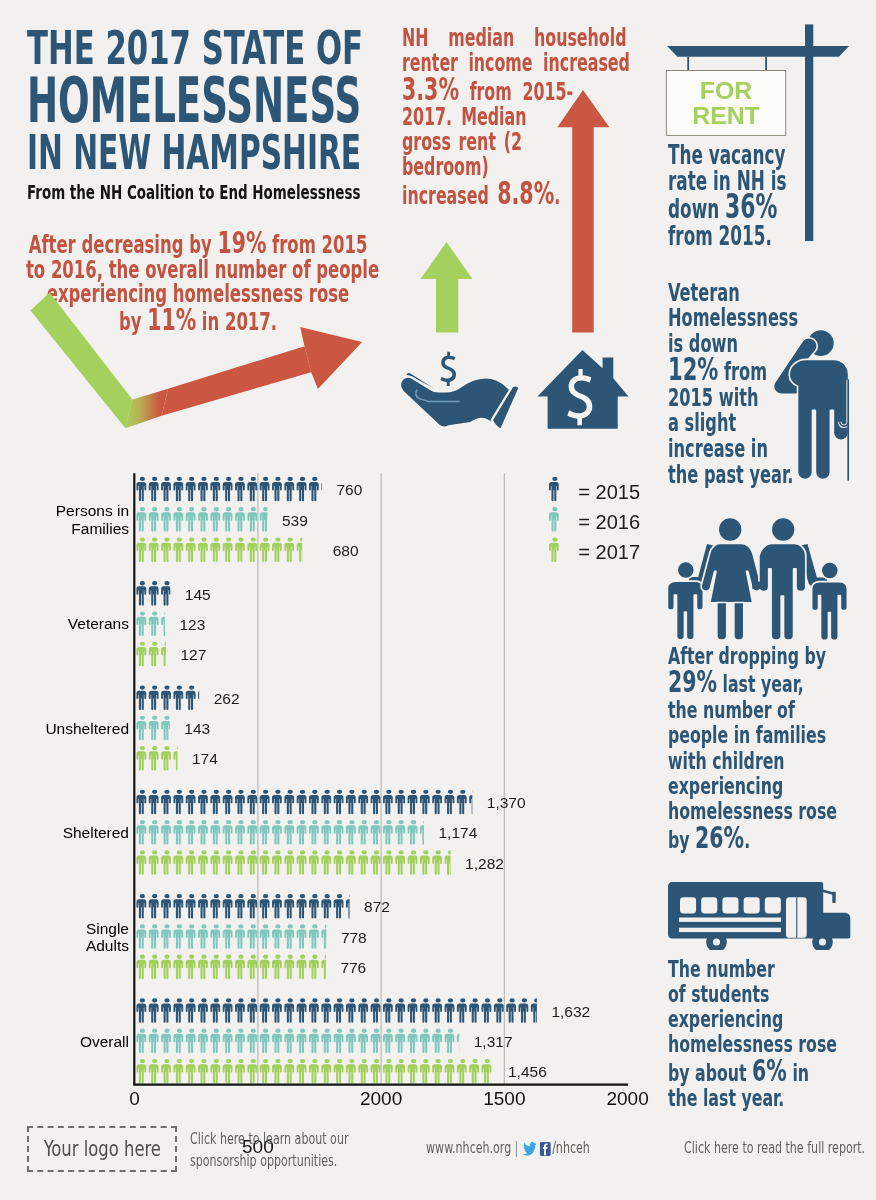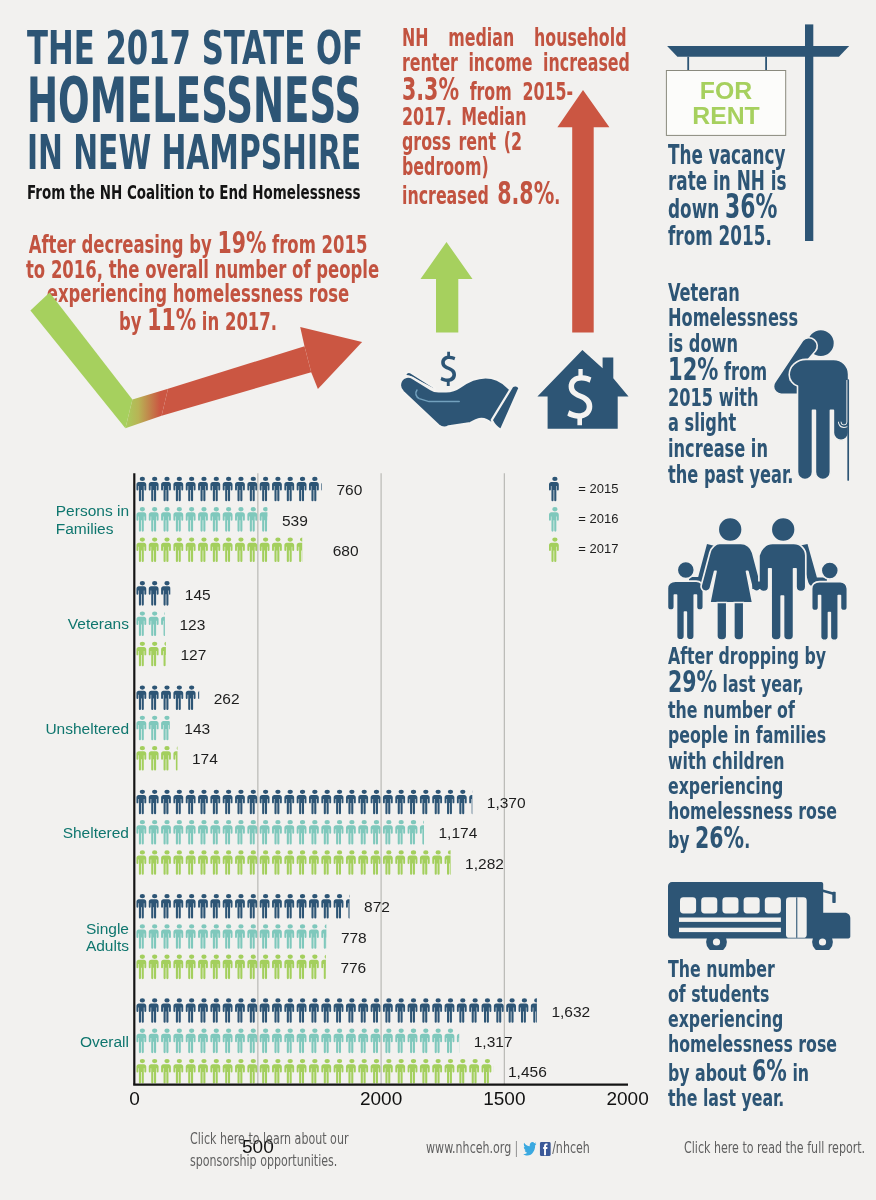--- a/index.html
+++ b/index.html
@@ -40,28 +40,28 @@
   .navy-stat{color:#2d5575;white-space:nowrap;transform-origin:left top;}
   #vacancy-text {left:668px;top:142px;font-size:26px;  line-height:26.2px;transform:scaleX(0.72);}
   #veteran-text {left:668px;top:279.5px;font-size:25px;  line-height:25.8px;transform:scaleX(0.72);}
   #family-text  {left:668px;top:644px;font-size:23.7px;line-height:25.4px;transform:scaleX(0.74);}
   #students-text{left:668px;top:956.5px;font-size:23.7px;line-height:25.3px;transform:scaleX(0.74);}
 
   
   #chart{left:0;top:460px;width:660px;height:640px;}
   #chart-svg{position:absolute;left:0;top:0;}
   #chart-overlay{position:absolute;left:0;top:0;width:660px;height:640px;padding-left:17px;}
-  .grp-label{position:absolute;color:#0f766e;font-family:"Liberation Sans",sans-serif;
-             font-weight:normal;font-size:15.5px;text-align:left;line-height:1.12;}
+  .grp-label{position:absolute;color:#000000;font-family:"Liberation Sans",sans-serif;
+             font-weight:normal;font-size:15.5px;text-align:right;line-height:1.12;}
   .val-label{position:absolute;color:#1d1d1d;font-family:"Liberation Sans",sans-serif;
              font-size:15.5px;white-space:nowrap;}
   .axis-label{position:absolute;color:#111;font-family:"Liberation Sans",sans-serif;
               font-size:19px;}
   .legend-label{position:absolute;color:#1d1d1d;font-family:"Liberation Sans",sans-serif;
-              font-size:13px;white-space:nowrap;}
+              font-size:20px;white-space:nowrap;}
 
   
   .foot-text{position:absolute;color:#5f5f5f;font-weight:normal;font-size:15.6px;
              line-height:21.6px;white-space:nowrap;transform-origin:left top;transform:scaleX(0.79);}
   #sponsor-text{left:190px;top:1129px;}
   #web-text{left:426px;top:1138px;}
   #report-text{left:684px;top:1138px;}
   #web-text .sep{padding:0 4px;color:#8c8c8c;}
   #web-text .soc{vertical-align:-2.5px;margin:0 2px;}
   #logo-box{position:absolute;left:26.9px;top:1125.9px;width:146.6px;height:41.7px;
@@ -710,20 +710,23 @@
 
   <div class="abs cond stat navy-stat" id="students-text">
     <div>The number</div>
     <div>of students</div>
     <div>experiencing</div>
     <div>homelessness rose</div>
     <div><span>by about </span><span class="big">6%</span><span> in</span></div>
     <div>the last year.</div>
   </div>
 
+  <div class="abs" id="logo-box">
+    <span>Your logo here</span>
+  </div>
   <div class="foot-text" id="sponsor-text">
     <div>Click here to learn about our</div>
     <div>sponsorship opportunities.</div>
   </div>
   <div class="foot-text" id="web-text">
     <span>www.nhceh.org</span><span class="sep">|</span><svg class="soc" width="17" height="14" viewBox="0 0 24 20">
       <path fill="#3ba9e0" d="M24,2.4c-0.9,0.4-1.8,0.7-2.8,0.8c1-0.6,1.8-1.6,2.2-2.7c-1,0.6-2,1-3.1,1.2C19.3,0.7,18,0,16.6,0
         c-2.7,0-4.9,2.2-4.9,4.9c0,0.4,0,0.8,0.1,1.1C7.7,5.8,4.1,3.8,1.7,0.9C1.2,1.6,1,2.4,1,3.3c0,1.7,0.9,3.2,2.2,4.1
         C2.4,7.3,1.6,7.1,1,6.8c0,0,0,0,0,0.1c0,2.4,1.7,4.4,3.9,4.8c-0.4,0.1-0.8,0.2-1.3,0.2c-0.3,0-0.6,0-0.9-0.1c0.6,2,2.4,3.4,4.6,3.4
         c-1.7,1.3-3.8,2.1-6.1,2.1c-0.4,0-0.8,0-1.2-0.1C2.2,18.6,4.8,19.4,7.5,19.4c9.1,0,14-7.5,14-14c0-0.2,0-0.4,0-0.6

